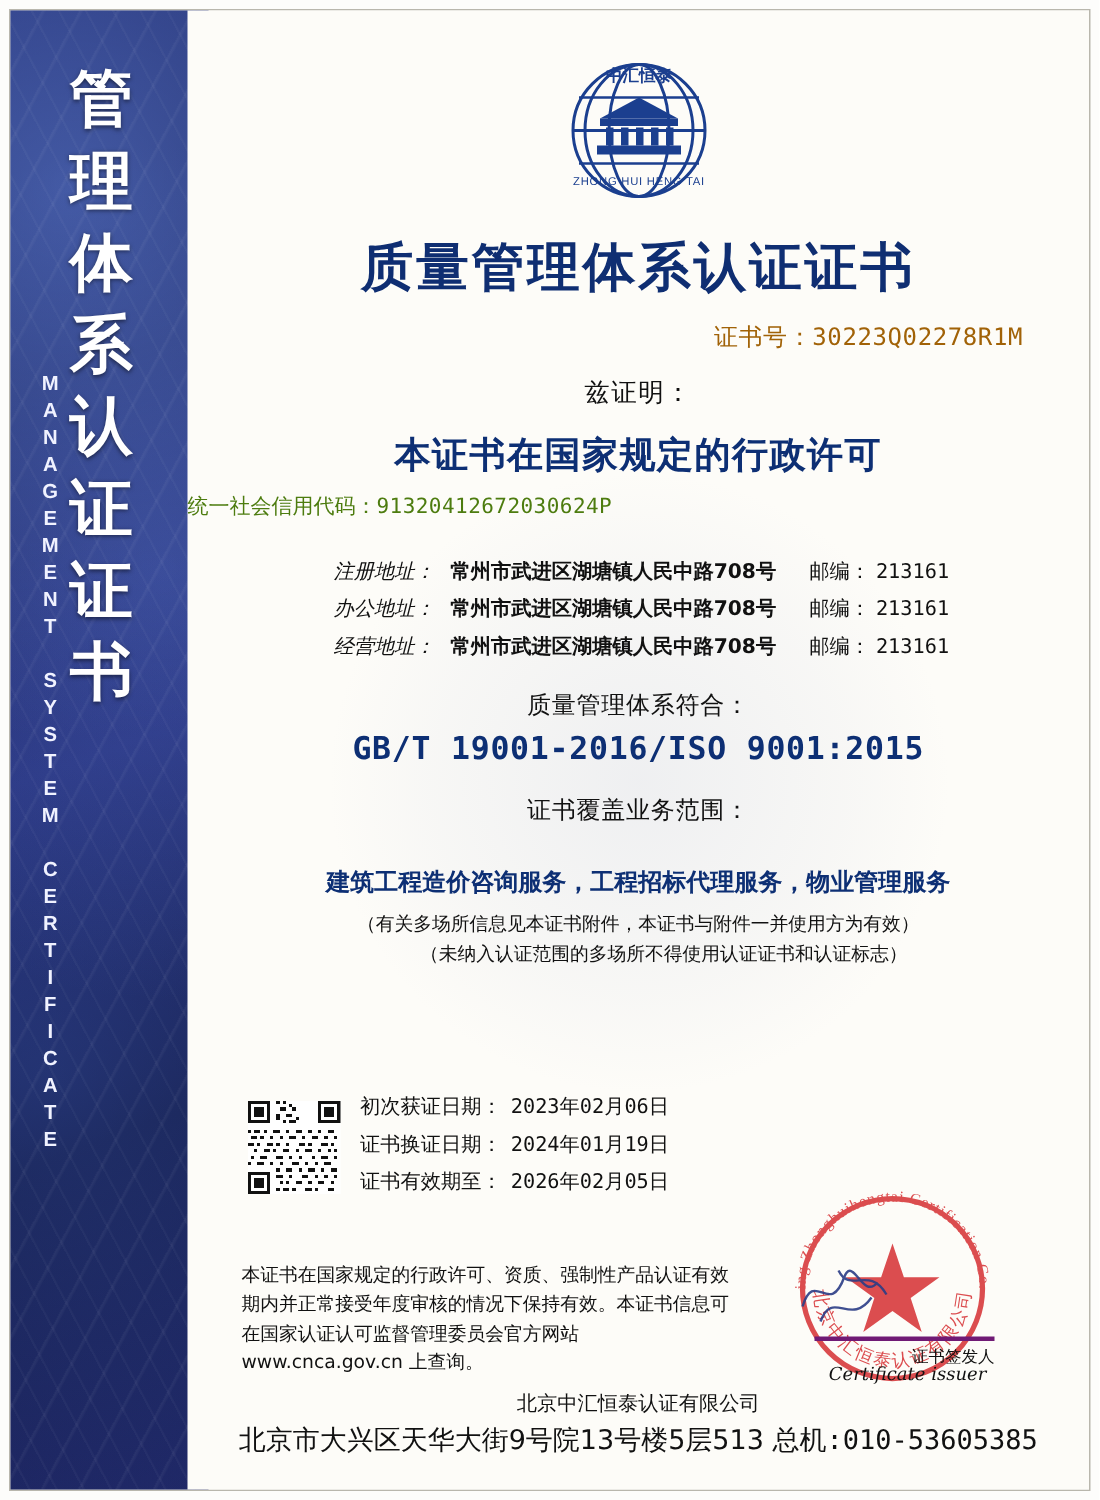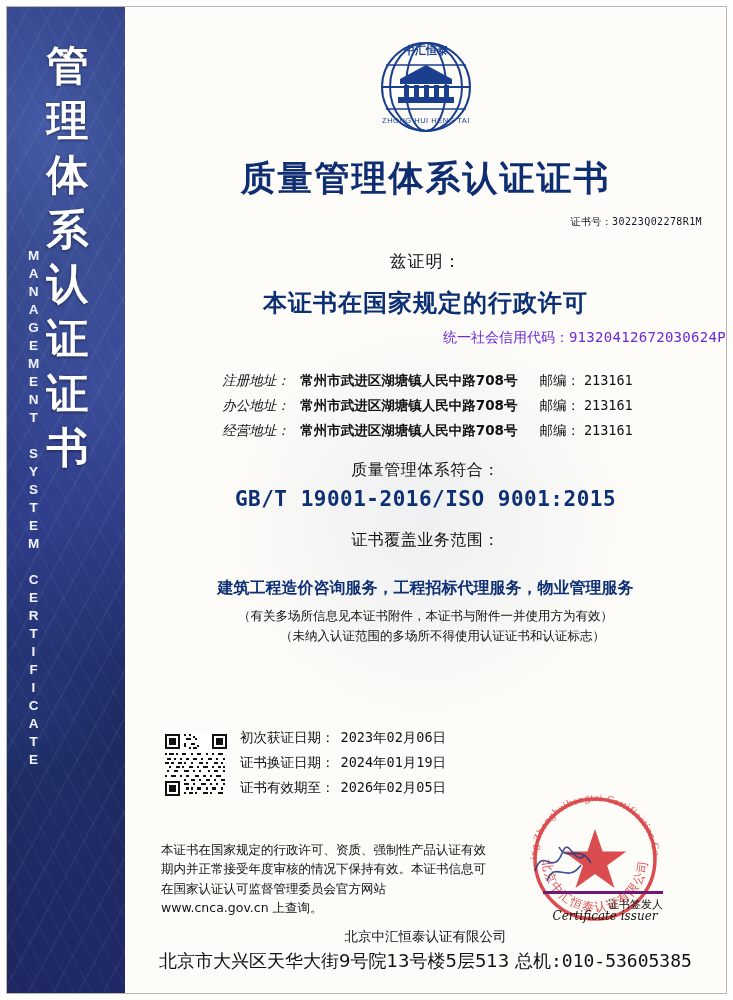--- a/index.html
+++ b/index.html
@@ -114,24 +114,24 @@
     top: 148px;
     text-align: center;
     font-family: "DejaVu Sans", sans-serif;
     font-weight: 700;
     font-size: 35px;
     letter-spacing: 2px;
     color: #0f2e72;
   }
   .cert-no {
     position: absolute;
-    right: 24px;
+    right: 44px;
     top: 208px;
-    font-size: 10px;
-    color: #0f172a;
+    font-size: 16px;
+    color: #a16207;
     font-family: "DejaVu Sans Mono", monospace;
     letter-spacing: .4px;
   }
 
   .hereby {
     position: absolute;
     left: 0; right: 0;
     top: 243px;
     text-align: center;
     font-size: 17px;
@@ -147,23 +147,23 @@
     font-size: 24px;
     font-weight: 700;
     color: #0d2f74;
     font-family: "DejaVu Sans", sans-serif;
     letter-spacing: 1px;
   }
   .credit-code {
     position: absolute;
     left: 0; right: 0;
     top: 322px;
-    text-align: right;
+    text-align: left;
     font-size: 14px;
-    color: #6d28d9;
+    color: #4d7c0f;
     font-family: "DejaVu Sans", sans-serif;
   }
   .credit-code .val {
     font-family: "DejaVu Sans Mono", monospace;
     letter-spacing: .3px;
   }
 
   .addr-block {
     position: absolute;
     left: 50px;

